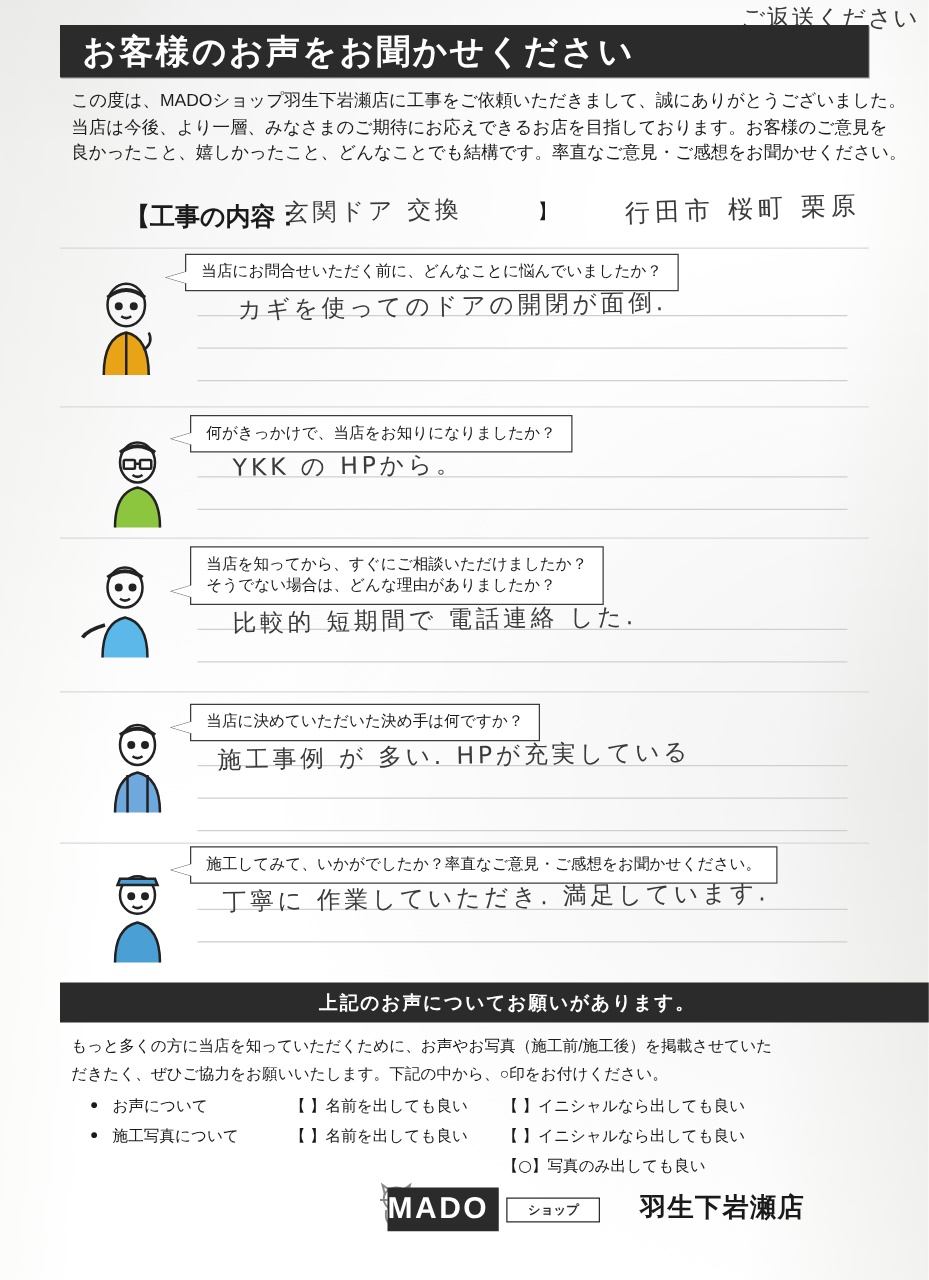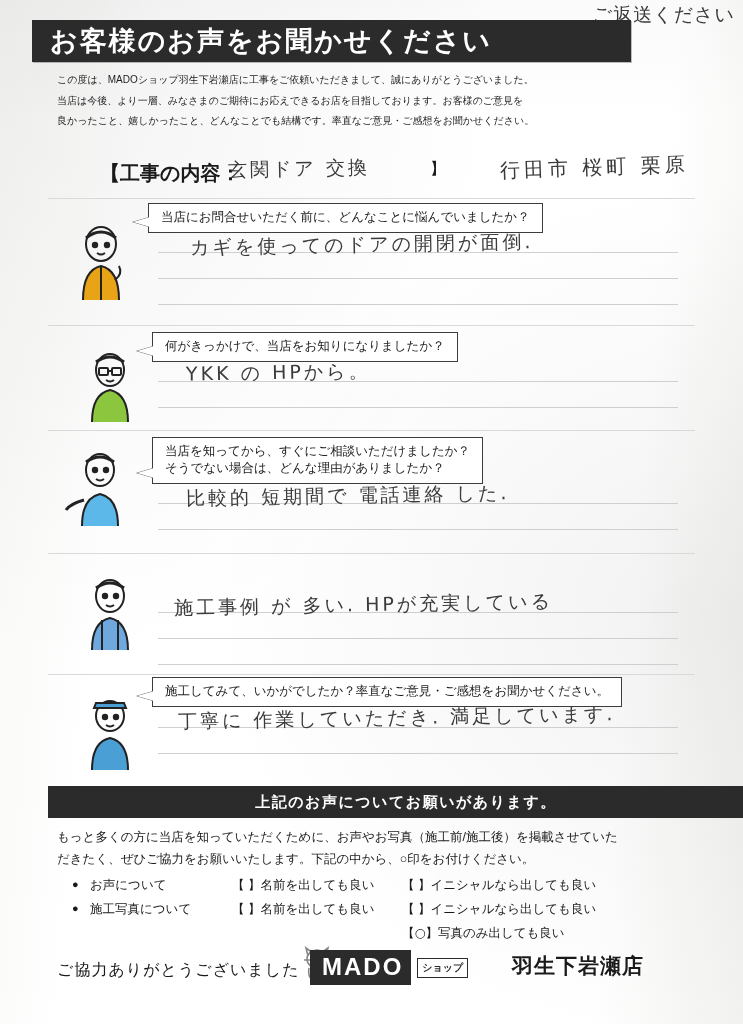--- a/index.html
+++ b/index.html
@@ -22,32 +22,32 @@
       radial-gradient(ellipse at 10% 5%, rgba(0,0,0,0.045), rgba(0,0,0,0) 45%),
       radial-gradient(ellipse at 95% 60%, rgba(0,0,0,0.05), rgba(0,0,0,0) 50%),
       linear-gradient(180deg, rgba(0,0,0,0.02), rgba(0,0,0,0) 12%);
     pointer-events:none;
   }
   .top-note{
     position:absolute;top:2px;right:8px;
     font-size:19px;letter-spacing:1px;color:#111;
   }
   .title-bar{
-    position:absolute;left:32px;top:20px;width:599px;height:42px;
+    position:absolute;left:48px;top:20px;width:647px;height:42px;
     background:#2b2b2b;color:#fff;
     display:flex;align-items:center;
     box-shadow:1px 1px 0 rgba(0,0,0,.25);
   }
   .title-bar .t{
     font-size:27px;font-weight:bold;letter-spacing:2px;
     padding-left:18px;
   }
   .intro{
     position:absolute;left:57px;top:70px;width:640px;
-    font-size:10px;line-height:20.5px;color:#1c1c1c;
+    font-size:14px;line-height:20.5px;color:#1c1c1c;
   }
   .intro div{white-space:nowrap;}
   .work{
     position:absolute;left:100px;top:158px;width:600px;height:26px;
     font-size:14px;
   }
   .work .label{position:absolute;left:0;top:2px;font-weight:bold;font-size:20px;text-align:right;}
   .hand{
     font-family:"DejaVu Sans", sans-serif;
     color:#3a3a3a;
@@ -130,25 +130,25 @@
     position:absolute;left:57px;top:950px;width:640px;height:40px;
     display:flex;align-items:center;
   }
   .footer .thanks{font-size:16px;letter-spacing:1px;}
   .mado-logo{
     position:absolute;left:310px;top:950px;
     display:flex;align-items:center;
   }
   .mado-box{
     background:#2b2b2b;color:#fff;font-weight:bold;font-size:24px;
-    letter-spacing:2px;padding:3px 8px 4px 12px;display:flex;align-items:center;
+    letter-spacing:2px;padding:3px 8px 4px 0;display:flex;align-items:center;
   }
   .mado-sub{
     background:#fff;color:#2b2b2b;font-size:10px;font-weight:bold;
-    padding:2px 4px;margin-left:6px;border:1px solid #2b2b2b;
+    padding:2px 16px;margin-left:6px;border:1px solid #2b2b2b;
   }
   .shop-name{
     position:absolute;left:512px;top:952px;font-size:21px;font-weight:bold;letter-spacing:1px;
   }
   .cat{position:absolute;left:300px;top:944px;width:34px;height:40px;}
 </style>
 </head>
 <body>
 
 <div class="page">
@@ -256,20 +256,23 @@
       <g fill="none" stroke="#222" stroke-width="2">
         <ellipse cx="32" cy="22" rx="14" ry="16"></ellipse>
         <path d="M18 14 q14 -10 28 0" stroke-width="3"></path>
         <circle cx="27" cy="22" r="2.2" fill="#222"></circle>
         <circle cx="38" cy="22" r="2.2" fill="#222"></circle>
         <path d="M28 31 q4 3 8 0"></path>
         <path d="M14 76 q0 -28 18 -32 q18 4 18 32" fill="#6fa8dc" stroke="#222"></path>
         <path d="M24 46 v30 M40 46 v30" stroke="#222"></path>
       </g>
     </svg>
+  </div>
+  <div class="qbox" style="left:152px;top:563px">
+    <div>当店に決めていただいた決め手は何ですか？</div>
   </div>
   <div class="lines" style="left:158px;top:612px;width:520px">
     <i></i>
       <i></i>
       <i></i>
   </div>
   <div class="answer" style="left:174px;top:592px">施工事例 が 多い.  HPが充実している</div>
 
   <div class="sep" style="top:674px"></div>
 
@@ -314,23 +317,20 @@
       <span class="bullet">●</span>
       <span class="name">施工写真について</span>
       <span class="c1">【   】名前を出しても良い</span>
       <span class="c2">【   】イニシャルなら出しても良い</span>
     </div>
     <div class="optrow">
       <span class="c3 circle-mark">【○】写真のみ出しても良い</span>
     </div>
   </div>
 
-  <div class="footer">
-    <span class="thanks">ご協力ありがとうございました</span>
-  </div>
 
   <div class="cat">
     <svg width="34" height="40" viewBox="0 0 34 40">
       <g fill="none" stroke="#888" stroke-width="1.6">
         <path d="M8 12 L6 4 L13 9"></path>
         <path d="M26 12 L28 4 L21 9"></path>
         <ellipse cx="17" cy="15" rx="10" ry="9"></ellipse>
         <circle cx="13" cy="14" r="1.4" fill="#888"></circle>
         <circle cx="21" cy="14" r="1.4" fill="#888"></circle>
         <path d="M9 24 q-2 12 8 13 q10 -1 8 -13"></path>

